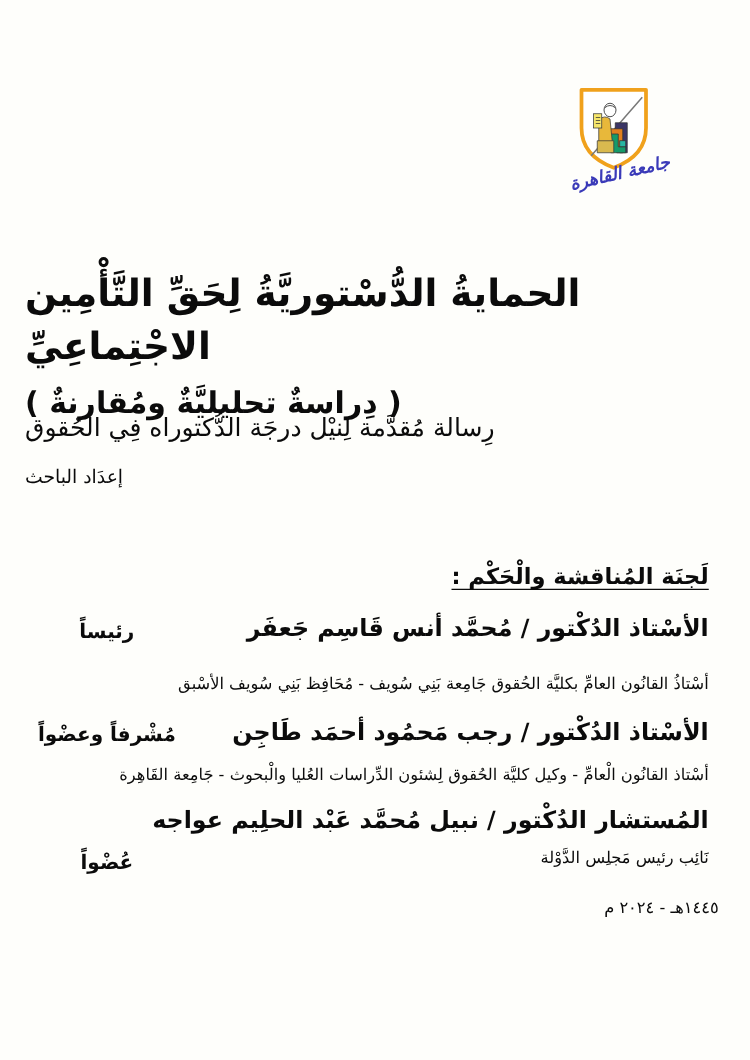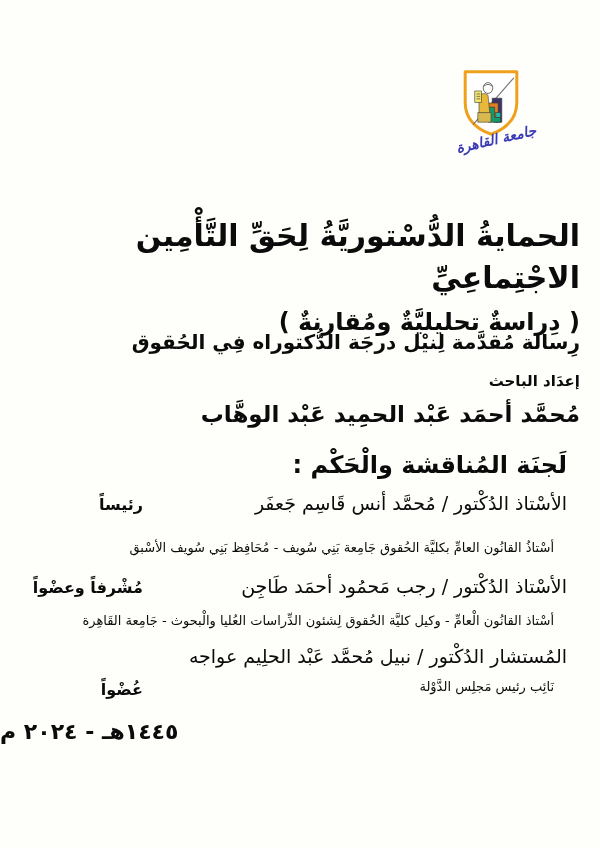--- a/index.html
+++ b/index.html
@@ -27,43 +27,44 @@
     transform:rotate(-13deg);
     letter-spacing:-1px;
     white-space:nowrap;
   }
   .faculty{
     left:438px;top:171px;width:145px;
     text-align:center;
     font-size:16px;font-weight:bold;
   }
   
-  .center-line{left:20px;right:20px;text-align:right;}
+  .center-line{left:20px;right:20px;text-align:left;}
   .main-title{top:215px;font-size:30px;font-weight:bold;line-height:1.4;}
   .subtitle{top:288px;font-size:24px;font-weight:bold;margin-top:20px;}
-  .degree-line{top:330px;font-size:20px;font-weight:bold;}
-  .prepared{top:372px;font-size:15px;font-weight:bold;}
+  .degree-line{top:330px;font-size:20px;font-weight:normal;}
+  .prepared{top:372px;font-size:15px;font-weight:normal;}
   .author-name{top:401px;font-size:23px;font-weight:bold;}
   
   .committee-heading{
     right:33px;top:451px;
-    font-size:24px;font-weight:bold;
+    font-size:18px;font-weight:bold;
+    text-decoration:underline;
     text-underline-offset:4px;
   }
-  .member-name{right:33px;font-size:19px;font-weight:normal;white-space:nowrap;}
-  .member-role{left:28px;width:115px;text-align:right;font-size:16px;font-weight:bold;}
-  .member-desc{right:46px;font-size:13px;font-weight:normal;white-space:nowrap;}
+  .member-name{right:33px;font-size:19px;font-weight:bold;white-space:nowrap;}
+  .member-role{left:28px;width:115px;text-align:center;font-size:16px;font-weight:bold;}
+  .member-desc{right:33px;font-size:13px;font-weight:normal;white-space:nowrap;}
   .m1n{top:492px;}  .m1r{top:495px;}  .m1d{top:540px;}
   .m2n{top:575px;}  .m2r{top:578px;}  .m2d{top:613px;}
   .m3n{top:645px;}  .m3r{top:648px;margin-top:32px;}  .m3d{top:679px;}
   
   .hijri-date{
     left:0;right:25px;top:719px;
-    text-align:left;
-    font-size:22px;font-weight:bold;
+    text-align:right;
+    font-size:13px;font-weight:normal;
   }
 </style>
 </head>
 <body>
 
 <div class="page">
 
   <div class="abs shield">
     <svg viewBox="0 0 100 112" width="60" height="68">
       <path d="M7 4 H93 V55 Q93 92 50 108 Q7 92 7 55 Z" fill="#ffffff" stroke="#f0a11c" stroke-width="5" stroke-linejoin="round"></path>
@@ -91,21 +92,20 @@
 
 
   <div class="abs center-line main-title">الحمايةُ الدُّسْتوريَّةُ لِحَقِّ التَّأْمِين الاجْتِماعِيِّ</div>
 
   <div class="abs center-line subtitle">( دِراسةٌ تحليليَّةٌ ومُقارنةٌ )</div>
 
   <div class="abs center-line degree-line">رِسالة مُقدَّمة لِنيْل درجَة الدُّكتوراه فِي الحُقوق</div>
 
   <div class="abs center-line prepared">إعدَاد الباحث</div>
 
-  <div class="abs center-line author-name">مُحمَّد أحمَد عَبْد الحمِيد عَبْد الوهَّاب</div>
 
   <div class="abs committee-heading">لَجنَة المُناقشة والْحَكْم :</div>
 
   <div class="abs member-name m1n">الأسْتاذ الدُكْتور / مُحمَّد أنس قَاسِم جَعفَر</div>
   <div class="abs member-role m1r">رئيساً</div>
   <div class="abs member-desc m1d">أسْتاذُ القانُون العامِّ بكليَّة الحُقوق جَامِعة بَنِي سُويف - مُحَافِظ بَنِي سُويف الأسْبق</div>
 
   <div class="abs member-role m2r">مُشْرفاً وعضْواً</div>
   <div class="abs member-name m2n">الأسْتاذ الدُكْتور / رجب مَحمُود أحمَد طَاجِن</div>
   <div class="abs member-desc m2d">أسْتاذ القانُون الْعامِّ - وكيل كليَّة الحُقوق لِشئون الدِّراسات العُليا والْبحوث - جَامِعة القَاهِرة</div>

